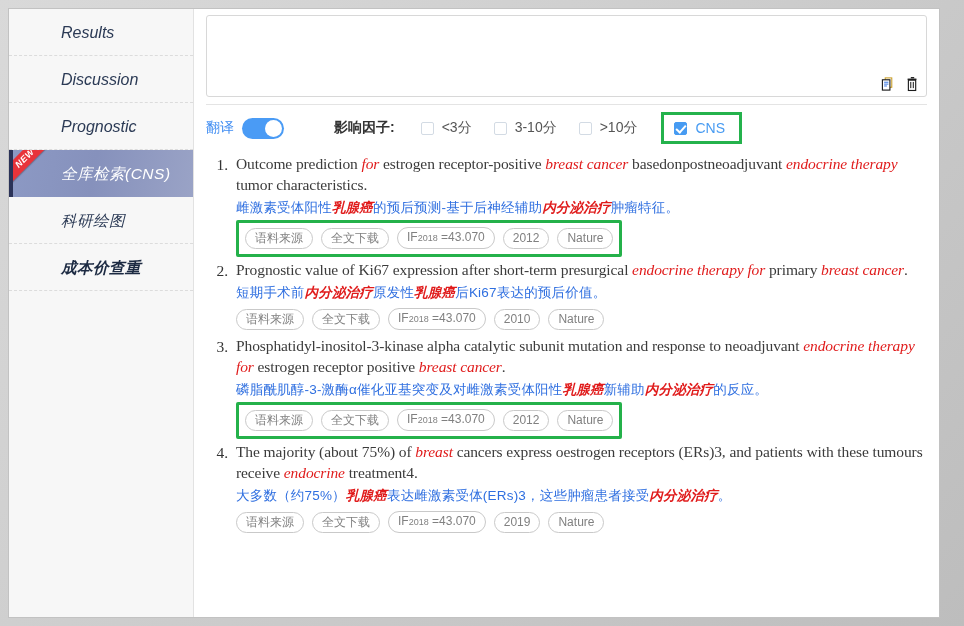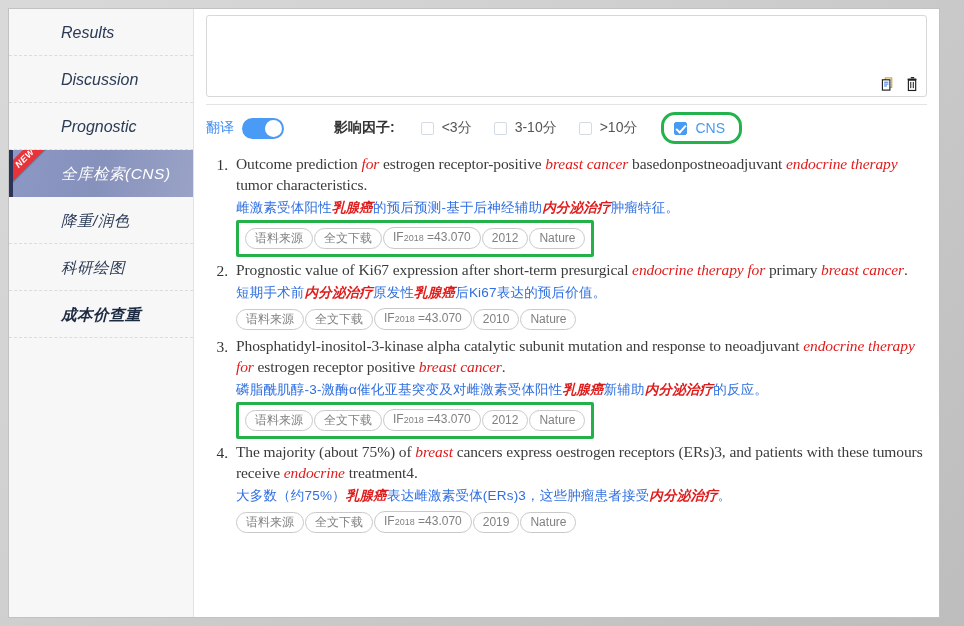--- a/index.html
+++ b/index.html
@@ -196,21 +196,21 @@
     width: 4px; height: 8px;
     border: solid #ffffff;
     border-width: 0 2px 2px 0;
     transform: rotate(42deg);
   }
   .chk-item.checked .chk-label { color: #479bf2; }
   #cns-highlight {
     border: 3px solid #24b24c;
     padding: 5px 14px 5px 10px;
     margin-left: 24px;
-    border-radius: 14px;
+    border-radius: 0;
     display: flex;
     align-items: center;
   }
   #cns-highlight .chk-item { margin-left: 0; }
 
   
   #results {
     padding: 2px 10px 0 12px;
     box-sizing: border-box;
     height: 472px;
@@ -250,21 +250,21 @@
     letter-spacing: .2px;
   }
   .res-trans .hl {
     color: #e01b1b;
     font-style: italic;
     font-weight: bold;
   }
   .tag-row {
     display: flex;
     align-items: center;
-    gap: 1px;
+    gap: 8px;
     margin-top: 1px;
     padding: 2px 0 3px 0;
   }
   .tag-row.boxed {
     border: 3px solid #24b14a;
     padding: 4px 6px 5px 6px;
     width: fit-content;
     border-radius: 2px;
     margin-top: 0px;
   }
@@ -302,21 +302,20 @@
 <body>
 
 <div id="app-frame">
   <div id="app-window">
 
     <div id="sidebar">
         <div class="side-item"><span>Results</span></div>
         <div class="side-item"><span>Discussion</span></div>
         <div class="side-item"><span>Prognostic</span></div>
         <div class="side-item active cjk"><div class="ribbon">NEW</div><span>全库检索(CNS)</span></div>
-        <div class="side-item cjk"><span>降重/润色</span></div>
         <div class="side-item cjk"><span>科研绘图</span></div>
         <div class="side-item bold cjk"><span>成本价查重</span></div>
       </div>
 
     <div id="main">
 
       <div id="editor-wrap">
         <div id="editor-box">
           <textarea id="editor-area" placeholder="" style=""></textarea>
           <div id="editor-tools">

